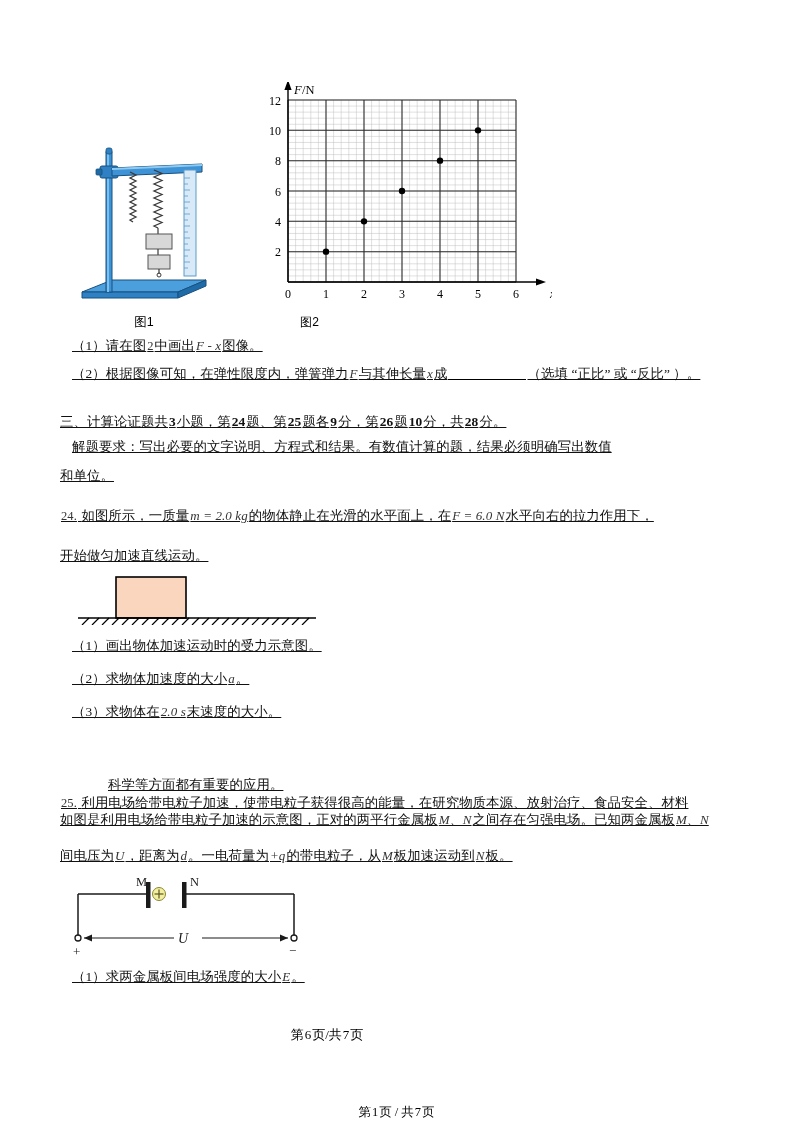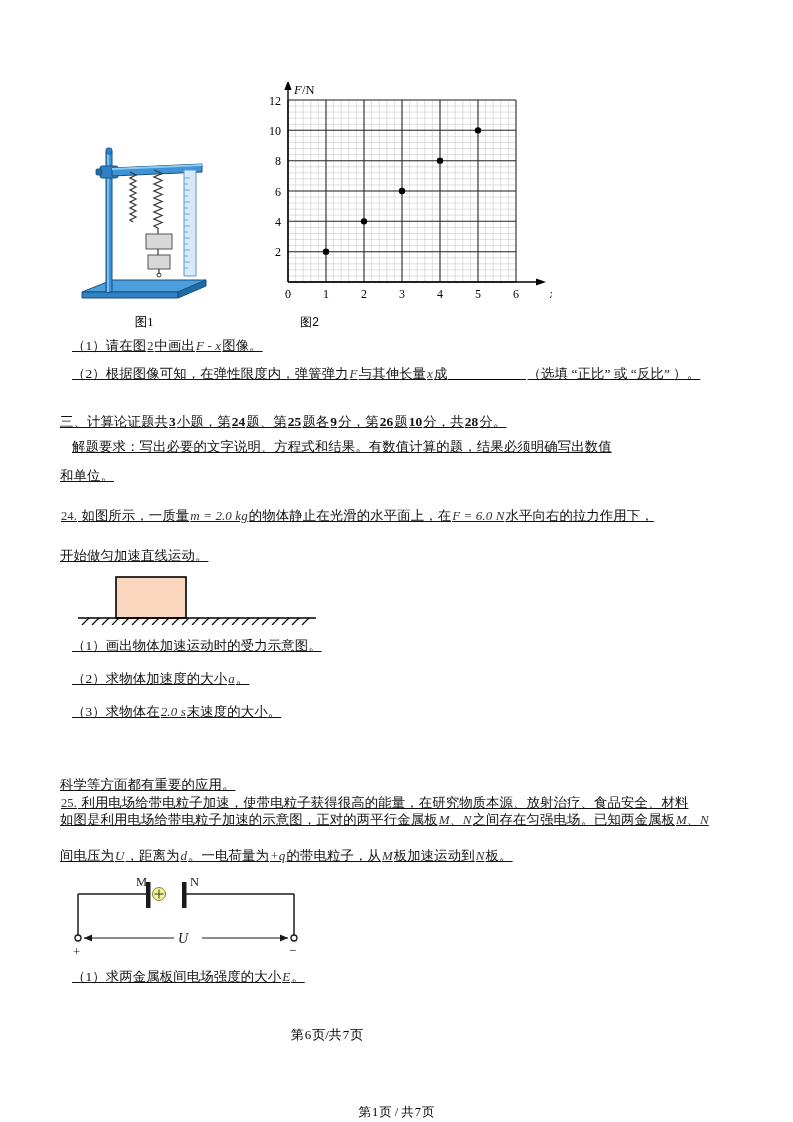--- a/index.html
+++ b/index.html
@@ -40,21 +40,21 @@
     height: 172px;
   }
   .fig1 svg { display: block; }
   .fig1-caption {
     position: absolute;
     left: 74px;
     top: 232px;
     width: 140px;
     text-align: center;
     font-size: 12.5px;
-    font-family: Liberation Serif, serif;
+    font-family: Liberation Sans, sans-serif;
   }
 
   
   .fig2 {
     position: absolute;
     left: 252px;
     top: 0px;
     width: 300px;
     height: 240px;
   }
@@ -382,21 +382,21 @@
     <span>（2）求物体加速度的大小</span><span class="mi">a</span><span>。</span>
   </div>
   <div class="txt indent" style="top:702px;">
     <span>（3）求物体在</span><span class="mi">2.0 s</span><span>末速度的大小</span><span>。</span>
   </div>
 
   <div class="txt" style="top:748px;margin-top:45px;">
     <span class="mn">25.</span>
     <span>利用电场给带电粒子加速，使带电粒子获得很高的能量，在研究物质本源、放射治疗、食品安全、材料</span>
   </div>
-  <div class="txt" style="top:775px;">科学等方面都有重要的应用。</div>
+  <div class="txt" style="top:775px;margin-left:48px;">科学等方面都有重要的应用。</div>
 
   <div class="txt" style="top:810px;">
     <span>如图是利用电场给带电粒子加速的示意图，正对的两平行金属板</span><span class="mi">M、N</span><span>之间存在匀强电场。已知两金属板</span><span class="mi">M、N</span>
   </div>
   <div class="txt" style="top:846px;">
     <span>间电压为</span><span class="mi">U</span><span>，距离为</span><span class="mi">d</span><span>。一电荷量为</span><span class="mi">+q</span><span>的带电粒子，从</span><span class="mi">M</span><span>板加速运动到</span><span class="mi">N</span><span>板。</span>
   </div>
 
   <div class="fig-circuit">
     <svg width="250" height="82" viewBox="0 0 250 82">

